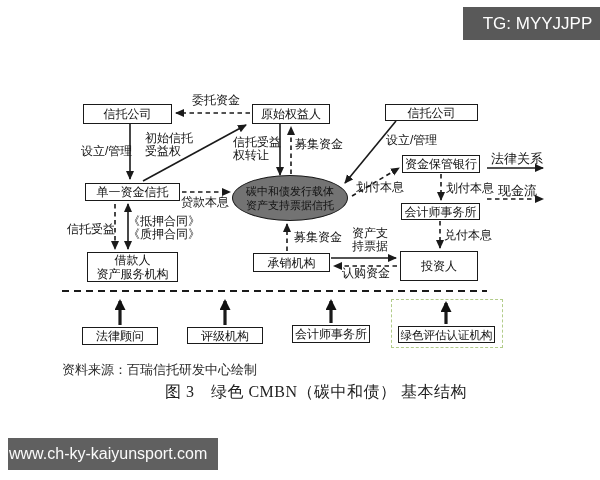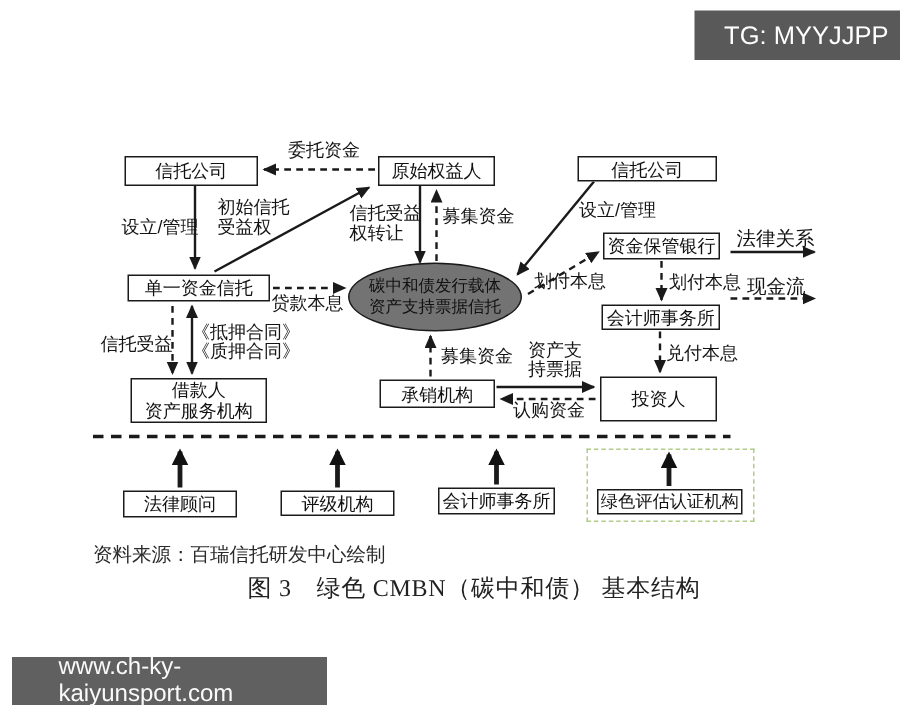--- a/index.html
+++ b/index.html
@@ -23,21 +23,21 @@
   .caption-title{position:absolute;left:0;top:382px;width:600px;text-align:center;
             font-family:"Liberation Serif","DejaVu Serif",serif;font-size:16px;color:#222;
             letter-spacing:.5px;z-index:4;padding-left:16px;}
   .wechat{position:absolute;left:366px;top:407px;display:flex;align-items:center;gap:5px;
           color:#b1b1b1;font-size:12.5px;z-index:4;}
   .wechat-icon{width:15px;height:15px;border:1.5px solid #c4c4c4;border-radius:50%;
           box-sizing:border-box;position:relative;}
   .wechat-icon::after{content:"";position:absolute;left:3px;top:4px;width:5px;height:3px;
           border-bottom:1.5px solid #c4c4c4;border-radius:0 0 4px 4px;}
   .banner{position:absolute;left:8px;top:438px;width:210px;height:32px;background:#606060;
-          color:#fafafa;font-size:16px;display:flex;align-items:center;padding-left:31px;
+          color:#fafafa;font-size:16px;display:flex;align-items:center;padding-left:1px;
           box-sizing:border-box;z-index:6;}
   .small{font-size:11.5px;}
 </style>
 </head>
 <body>
 
 <div id="canvas">
 
   <div class="tg-badge">TG: MYYJJPP</div>
 

